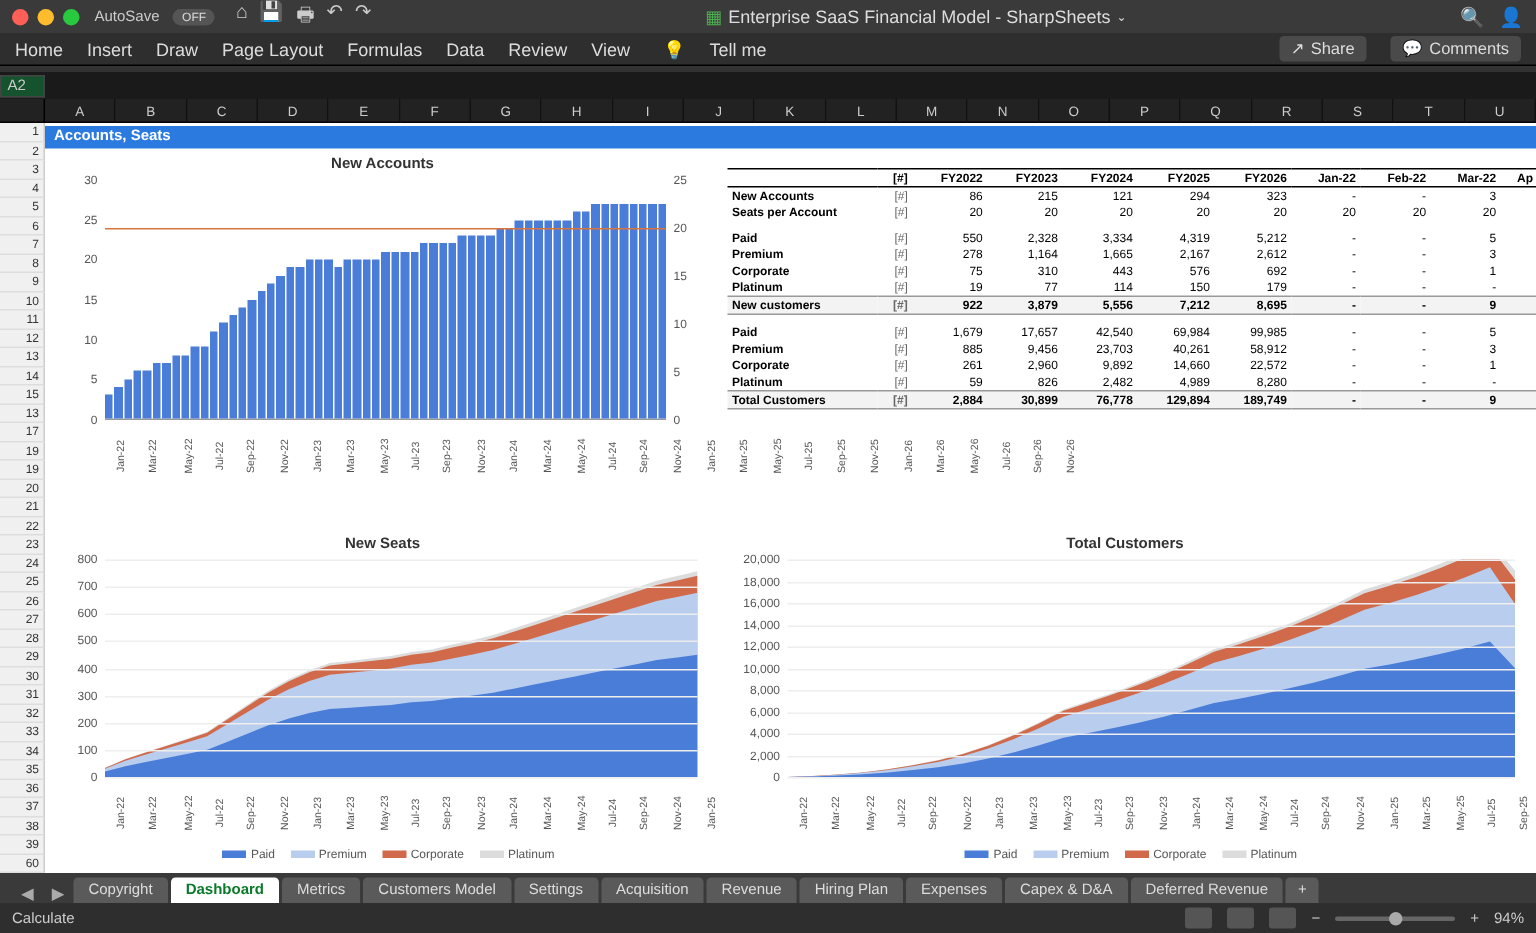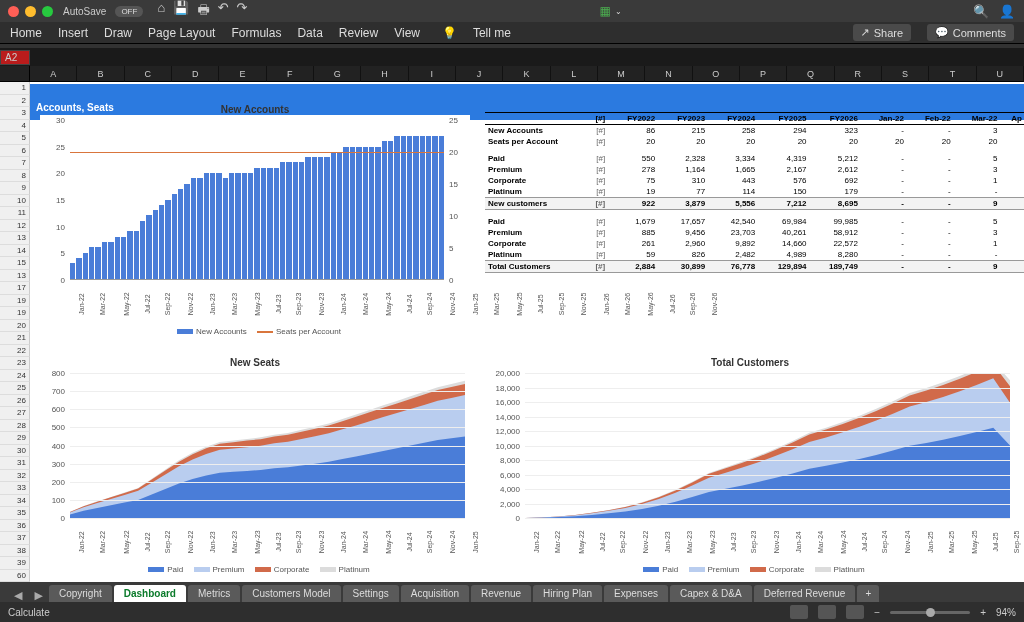--- a/index.html
+++ b/index.html
@@ -12,30 +12,30 @@
   .pill { background:#555; border-radius:8px; padding:1px 6px; font-size:8px; margin-left:3px; }
   .qat { display:flex; gap:8px; margin-left:8px; color:#ccc; font-size:13px;}
   .title-center { flex:1; text-align:center; font-size:12px; color:#ddd; display:flex; align-items:center; justify-content:center; gap:4px;}
   .title-right { display:flex; gap:10px; font-size:13px; color:#ccc;}
   .ribbon-tabs { height: 22px; background: #2e2e2e; display:flex; align-items:center; padding: 0 10px; gap:16px; color:#ddd; font-size:12px; border-bottom:1px solid #000;}
   .ribbon-tabs .tab { cursor:default; }
   .ribbon-tabs .spacer { flex:1; }
   .btn-share, .btn-comments { background:#4a4a4a; padding:2px 8px; border-radius:3px; font-size:11px; display:flex; align-items:center; gap:4px;}
   .ribbon-space { height: 4px; background:#323232; }
   .name-box-row { height:18px; background:#1a1a1a; display:flex; align-items:center; }
-  .name-box { width:30px; background:#b91c1c; border:1px solid #444; padding:1px 4px; font-size:10px; color:#ccc;}
+  .name-box { width:30px; background:#14532d; border:1px solid #444; padding:1px 4px; font-size:10px; color:#ccc;}
   .col-headers-wrap { display:flex; height:16px; background:#222; }
   .row-hdr-corner { width:30px; background:#222; border-right:1px solid #000; border-bottom:1px solid #000;}
   .col-headers { flex:1; display:flex; }
   .col-h { flex:1; text-align:center; font-size:9px; color:#ccc; border-right:1px solid #111; border-bottom:1px solid #000; background:#222; line-height:16px;}
   .sheet-area { display:flex; height: 500px; background:#fff; color:#000; }
   .row-headers { width:30px; background:#f0f0f0; }
   .row-h { height: 12.5px; font-size:8px; color:#333; text-align:right; padding-right:3px; border-bottom:1px solid #ddd; border-right:1px solid #ccc; line-height:12px;}
   .sheet-content { flex:1; position:relative; background:#fff; overflow:hidden;}
-  .section-banner { position:absolute; left:0; top:2px; height:15px; width:100%; background:#2b7ae0; color:#fff; font-size:10px; font-weight:bold; padding:18px 6px; }
+  .section-banner { position:absolute; left:0; top:2px; height:15px; width:100%; background:#2b7ae0; color:#fff; font-size:10px; font-weight:bold; padding:1px 6px; }
   .chart { position:absolute; }
   .chart-title { text-align:center; font-size:10px; font-weight:bold; color:#333; }
   .chart-body { position:relative; background:#fff; }
   .y-axis { position:absolute; left:0; top:0; bottom:0; width:28px; font-size:8px; color:#555; }
   .y-axis div { position:absolute; right:3px; transform:translateY(-50%);}
   .y-axis-r { position:absolute; right:0; top:0; bottom:0; width:24px; font-size:8px; color:#555;}
   .y-axis-r div { position:absolute; left:3px; transform:translateY(-50%);}
   .plot { position:absolute; left:30px; right:26px; top:5px; bottom:45px; border-bottom:1px solid #999;}
   .plot-l { position:absolute; left:30px; right:5px; top:5px; bottom:45px; }
   .bars { position:absolute; inset:0; display:flex; align-items:flex-end; gap:1px;}
@@ -84,20 +84,21 @@
   <span class="pill">OFF</span>
   <div class="qat">
     <span>⌂</span>
     <span>💾</span>
     <span>🖶</span>
     <span>↶</span>
     <span>↷</span>
   </div>
   <div class="title-center">
     <span style="color:#4caf50;">▦</span>
+    <span>Enterprise SaaS Financial Model - SharpSheets</span>
     <span style="font-size:8px;">⌄</span>
   </div>
   <div class="title-right">
     <span>🔍</span>
     <span>👤</span>
   </div>
 </div>
 
 <div class="ribbon-tabs">
   <span class="tab">Home</span>
@@ -309,24 +310,20 @@
             <div class="x-lbl">Sep-25</div>
             <div class="x-lbl">Nov-25</div>
             <div class="x-lbl">Jan-26</div>
             <div class="x-lbl">Mar-26</div>
             <div class="x-lbl">May-26</div>
             <div class="x-lbl">Jul-26</div>
             <div class="x-lbl">Sep-26</div>
             <div class="x-lbl">Nov-26</div>
           </div>
       </div>
-      <div class="legend">
-        <span class="swatch" style="background:#4a7dd8;"></span><span>New Accounts</span>
-        <span class="swatch" style="background:#d9753c;height:2px;"></span><span>Seats per Account</span>
-      </div>
     </div>
 
     <div class="dtable" id="data-table" style="left:455px; top:30px; width:540px;">
         <table>
           <tbody>
             <tr class="hdr">
               <th style="width:100px;"></th>
               <td>[#]</td>
               <td>FY2022</td>
               <td>FY2023</td>
@@ -336,21 +333,21 @@
               <td>Jan-22</td>
               <td>Feb-22</td>
               <td>Mar-22</td>
               <td>Ap</td>
             </tr>
             <tr>
               <th>New Accounts</th>
               <td class="unit">[#]</td>
               <td>86</td>
               <td>215</td>
-              <td>258</td>
+              <td>121</td>
               <td>294</td>
               <td>323</td>
               <td>-</td>
               <td>-</td>
               <td>3</td>
               <td></td>
             </tr>
             <tr>
               <th>Seats per Account</th>
               <td class="unit">[#]</td>

